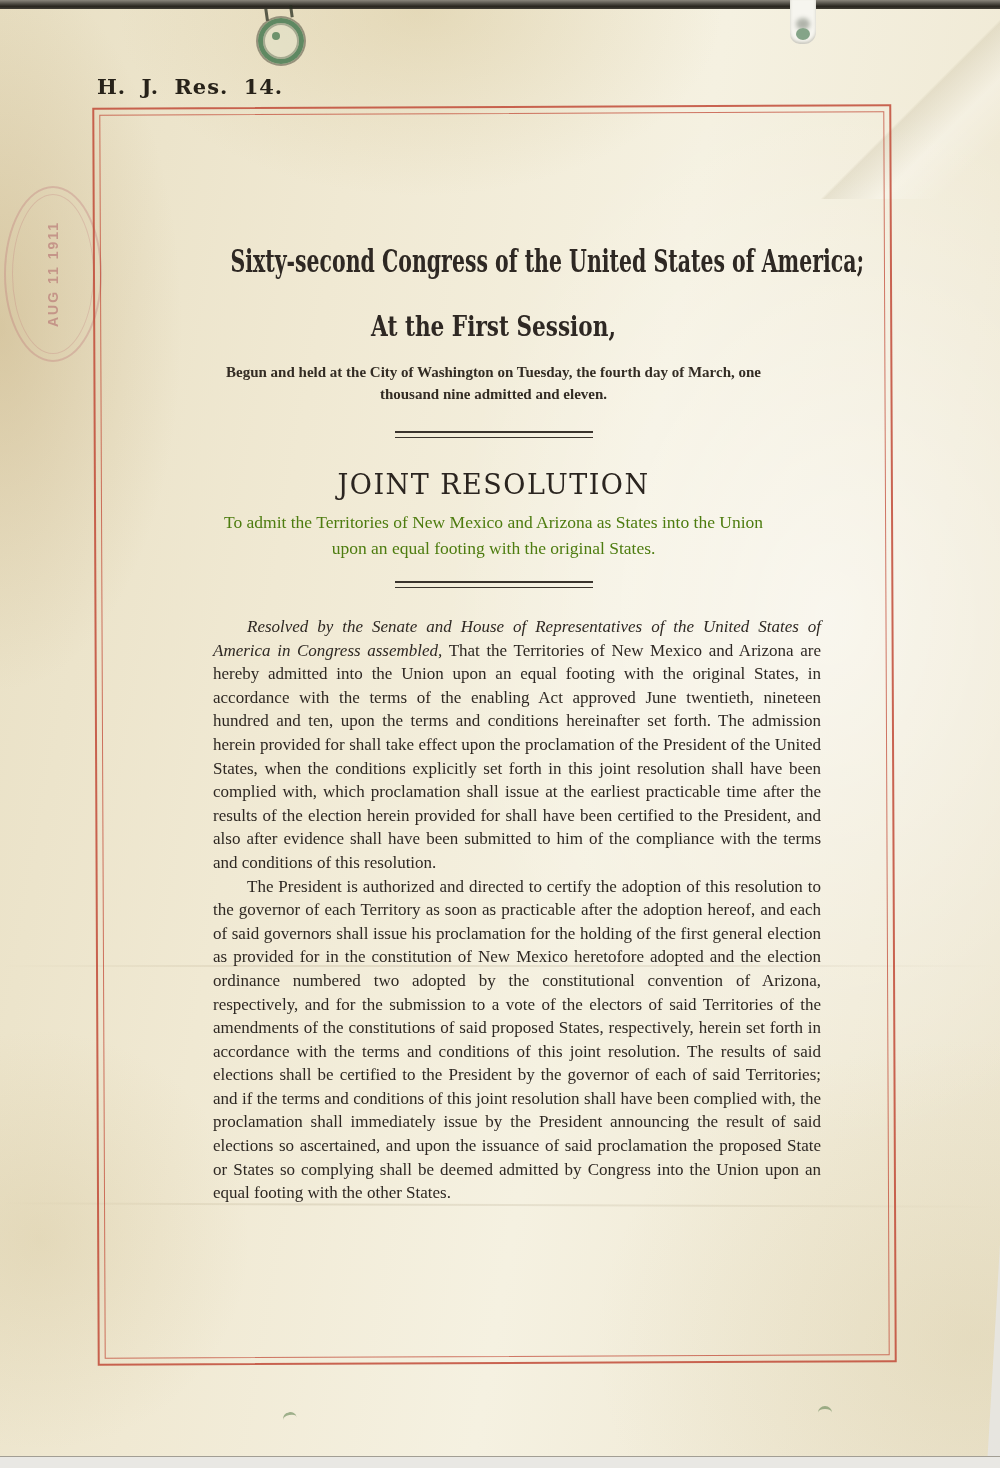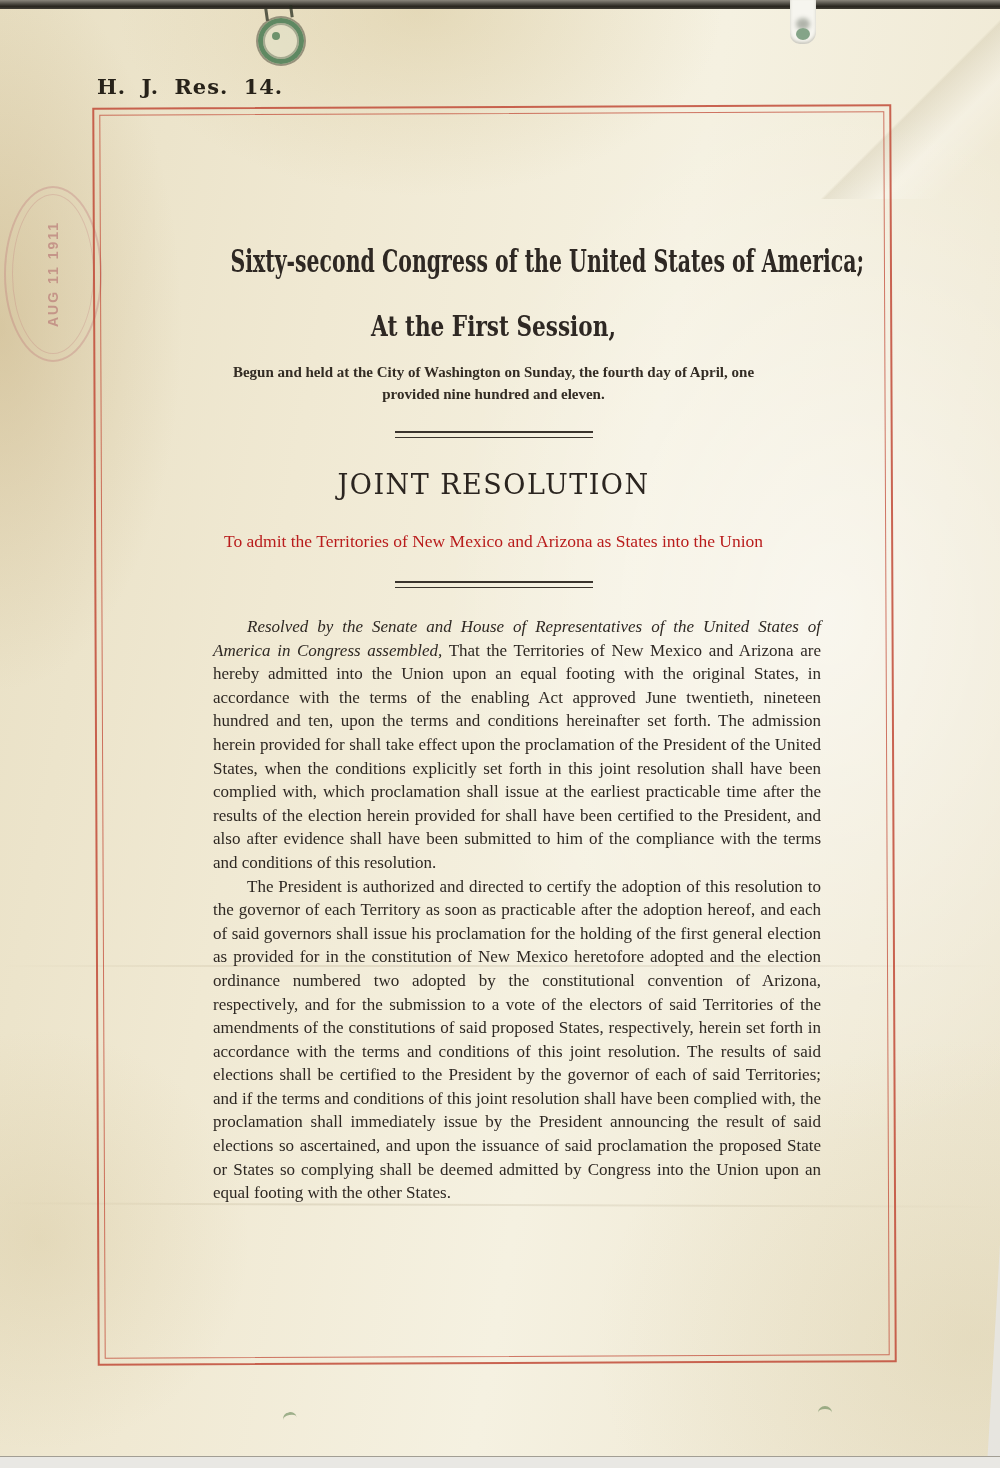--- a/index.html
+++ b/index.html
@@ -85,21 +85,21 @@
   .centerline{position:absolute;left:0;right:0;text-align:center;white-space:nowrap;}
   .blackletter{font-family:"DejaVu Serif",serif;font-weight:bold;}
   .congress{top:243px;font-size:31px;transform:scaleX(.66);letter-spacing:0;}
   .session{top:311px;font-size:27px;transform:scaleX(.80);}
   .convened{top:361px;font-size:15px;line-height:22px;font-weight:bold;color:#332c24;}
   .rule{position:absolute;left:50%;transform:translateX(-50%);width:198px;height:4px;
     border-top:2.5px solid #3a342d;border-bottom:1.3px solid #3a342d;}
   .rule.r1{top:431px;}
   .rule.r2{top:581px;}
   .jointres{top:469px;font-family:"DejaVu Serif",serif;font-size:27px;letter-spacing:1.5px;color:#2b2520;}
-  .subtitle{top:528px;font-size:17.5px;line-height:26px;color:#b91c1c;}
+  .subtitle{top:509px;font-size:17.5px;line-height:26px;color:#4d7c0f;}
   
   .bodytext{position:absolute;left:102px;top:615px;width:608px;
     font-size:17px;line-height:23.6px;text-align:justify;color:#2e2823;margin-left:16px;}
   .bodytext p{margin:0;text-indent:34px;}
   .ital{font-style:italic;}
 </style>
 </head>
 <body>
 
 <div class="scene">
@@ -126,29 +126,30 @@
   <div class="docnum">H. J. Res. 14.</div>
 
   <div class="frame">
     <div class="inner"></div>
   </div>
 
   <div class="content">
     <div class="centerline blackletter congress">Sixty-second Congress of the United States of America;</div>
     <div class="centerline blackletter session">At the First Session,</div>
     <div class="centerline convened">
-      <span>Begun and held at the City of Washington on Sunday, the fourth day of April, one</span><br>
-      <span>provided nine hundred and eleven.</span>
+      <span>Begun and held at the City of Washington on Tuesday, the fourth day of March, one</span><br>
+      <span>thousand nine admitted and eleven.</span>
     </div>
 
     <div class="rule r1"></div>
 
     <div class="centerline jointres">JOINT RESOLUTION</div>
     <div class="centerline subtitle">
       <span>To admit the Territories of New Mexico and Arizona as States into the Union</span><br>
+      <span>upon an equal footing with the original States.</span>
     </div>
 
     <div class="rule r2"></div>
 
     <div class="bodytext">
       <p><span class="ital">Resolved by the Senate and House of Representatives of the United States of America in Congress assembled,</span><span> That the Territories of New Mexico and Arizona are hereby admitted into the Union upon an equal footing with the original States, in accordance with the terms of the enabling Act approved June twentieth, nineteen hundred and ten, upon the terms and conditions hereinafter set forth.  The admission herein provided for shall take effect upon the proclamation of the President of the United States, when the conditions explicitly set forth in this joint resolution shall have been complied with, which proclamation shall issue at the earliest practicable time after the results of the election herein provided for shall have been certified to the President, and also after evidence shall have been submitted to him of the compliance with the terms and conditions of this resolution.</span></p>
       <p>The President is authorized and directed to certify the adoption of this resolution to the governor of each Territory as soon as practicable after the adoption hereof, and each of said governors shall issue his proclamation for the holding of the first general election as provided for in the constitution of New Mexico heretofore adopted and the election ordinance numbered two adopted by the constitutional convention of Arizona, respectively, and for the submission to a vote of the electors of said Territories of the amendments of the constitutions of said proposed States, respectively, herein set forth in accordance with the terms and conditions of this joint resolution.   The results of said elections shall be certified to the President by the governor of each of said Territories; and if the terms and conditions of this joint resolution shall have been complied with, the proclamation shall immediately issue by the President announcing the result of said elections so ascertained, and upon the issuance of said proclamation the proposed State or States so complying shall be deemed admitted by Congress into the Union upon an equal footing with the other States.</p>
     </div>
   </div>
 

